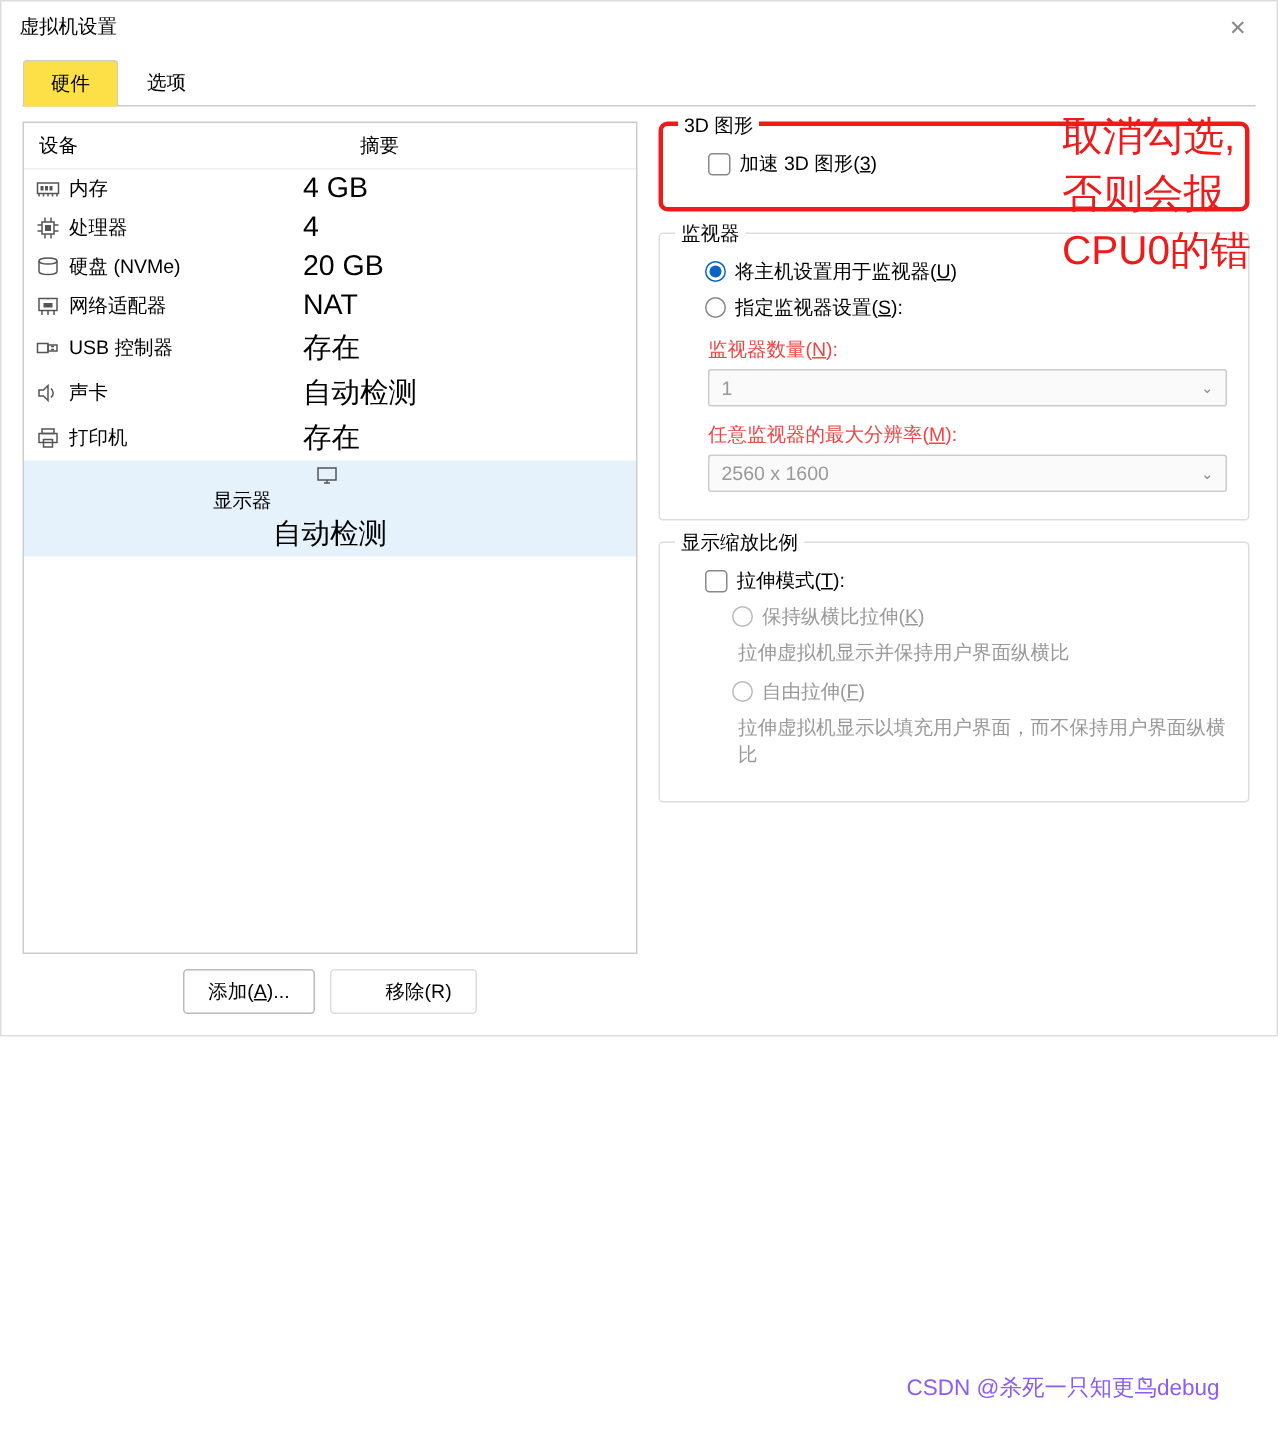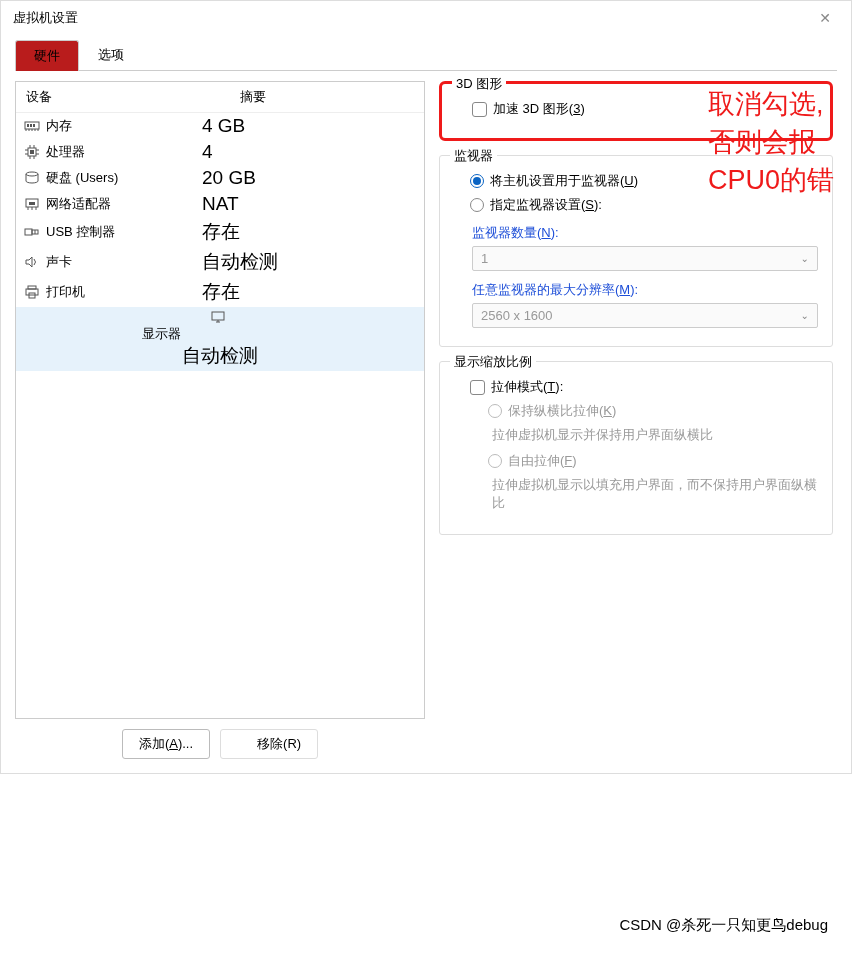--- a/index.html
+++ b/index.html
@@ -1,22 +1,22 @@
 <!DOCTYPE html>
 <html><head>
 <meta charset="utf-8">
 <style>
 * { box-sizing: border-box; margin: 0; padding: 0; }
 body { font-family: "Microsoft YaHei", "Segoe UI", sans-serif; font-size: 13px; background: #fff; width: 852px; height: 953px; position: relative; color: #000; }
-.window { border: 1px solid #ddd; width: 852px; height: 774px; display: flex; flex-direction: column; }
+.window { border: 1px solid #ddd; width: 852px; height: 691px; display: flex; flex-direction: column; }
 .titlebar { display: flex; justify-content: space-between; align-items: center; padding: 8px 12px; font-size: 13px; }
 .close-btn { font-size: 14px; color: #888; cursor: pointer; padding: 0 8px; }
 .tabs { display: flex; border-bottom: 1px solid #ccc; margin: 4px 14px 0 14px; }
 .tab { padding: 6px 18px; border: 1px solid transparent; border-bottom: none; cursor: pointer; font-size: 13px; }
-.tab.active { border-color: #ccc; background: #b91c1c; position: relative; top: 1px; border-radius: 3px 3px 0 0; }
+.tab.active { border-color: #ccc; background: #fde047; position: relative; top: 1px; border-radius: 3px 3px 0 0; }
 .content { display: flex; padding: 10px 14px; gap: 14px; flex: 1; overflow: hidden; }
 .left-panel { width: 410px; display: flex; flex-direction: column; }
 .hw-table { border: 1px solid #ccc; flex: 1; overflow: auto; }
 .hw-header { display: flex; border-bottom: 1px solid #eee; gap: 34px; }
 .hw-header > div { padding: 6px 10px; font-size: 13px; }
 .hw-col1 { width: 180px; }
 .hw-col2 { flex: 1; }
 .hw-row { display: flex; align-items: center; padding: 2px 6px; cursor: default; }
 .hw-row.selected { background: #e6f2fb; flex-direction: column; }
 .hw-row .icon { width: 20px; height: 16px; margin-right: 4px; display: inline-flex; align-items: center; justify-content: center; }
@@ -29,29 +29,29 @@
 .group { border: 1px solid #ddd; border-radius: 3px; padding: 10px 14px 14px 14px; margin-bottom: 14px; position: relative; }
 .group-title { position: absolute; top: -9px; left: 10px; background: #fff; padding: 0 4px; font-size: 13px; }
 .group-red { border: 3px solid #ef1a1a; border-radius: 6px; }
 .chk-row, .radio-row { display: flex; align-items: center; gap: 6px; margin: 6px 0; font-size: 13px; padding-left: 16px; }
 .chk-box { width: 15px; height: 15px; border: 1px solid #888; border-radius: 3px; display: inline-block; }
 .radio-outer { width: 14px; height: 14px; border: 1px solid #888; border-radius: 50%; display: inline-flex; align-items: center; justify-content: center; }
 .radio-outer.checked { border-color: #0a64c4; }
 .radio-inner { width: 8px; height: 8px; border-radius: 50%; background: #0a64c4; }
 .radio-outer.disabled { border-color: #bbb; }
 .sub-label { margin: 10px 0 4px 18px; font-size: 13px; }
-.sub-label.disabled { color: #1d4ed8; }
+.sub-label.disabled { color: #ef4444; }
 .combo { margin: 0 0 4px 18px; border: 1px solid #ccc; padding: 4px 8px; font-size: 13px; display: flex; justify-content: space-between; align-items: center; background: #fff; border-radius: 2px; }
 .combo.disabled { color: #999; background: #fafafa; }
 .chev { font-size: 10px; color: #888; }
 .desc { margin: 4px 0 8px 38px; font-size: 13px; }
 .desc.disabled, .radio-row.disabled { color: #999; }
 .under { text-decoration: underline; }
-.annotation { position: absolute; right: 18px; top: 86px; color: #ef1a1a; font-size: 27px; line-height: 1.4; font-weight: 500; }
-.watermark { position: absolute; bottom: 18px; right: 24px; color: #000000; font-size: 15px; }
+.annotation { position: absolute; right: 18px; top: 73px; color: #ef1a1a; font-size: 27px; line-height: 1.4; font-weight: 500; }
+.watermark { position: absolute; bottom: 18px; right: 39px; color: #8b5cf6; font-size: 15px; }
 svg { display: block; }
 </style>
 </head>
 <body>
 
 <div class="window">
   <div class="titlebar">
     <span>虚拟机设置</span>
     <span class="close-btn">✕</span>
   </div>
@@ -104,21 +104,21 @@
               <span class="name">处理器</span>
               <span class="summary">4</span>
             </div>
             <div class="hw-row">
               <span class="icon">
                 <svg width="16" height="14" viewBox="0 0 16 14">
                   <ellipse cx="8" cy="3" rx="6" ry="2" fill="none" stroke="#555"></ellipse>
                   <path d="M2 3 v7 a6 2 0 0 0 12 0 v-7" fill="none" stroke="#555"></path>
                 </svg>
               </span>
-              <span class="name">硬盘 (Users)</span>
+              <span class="name">硬盘 (NVMe)</span>
               <span class="summary">20 GB</span>
             </div>
             <div class="hw-row">
               <span class="icon">
                 <svg width="16" height="14" viewBox="0 0 16 14">
                   <rect x="2" y="2" width="12" height="8" fill="none" stroke="#555"></rect>
                   <rect x="5" y="5" width="6" height="3" fill="#555"></rect>
                   <line x1="4" y1="10" x2="4" y2="13" stroke="#555"></line>
                   <line x1="8" y1="10" x2="8" y2="13" stroke="#555"></line>
                   <line x1="12" y1="10" x2="12" y2="13" stroke="#555"></line>

